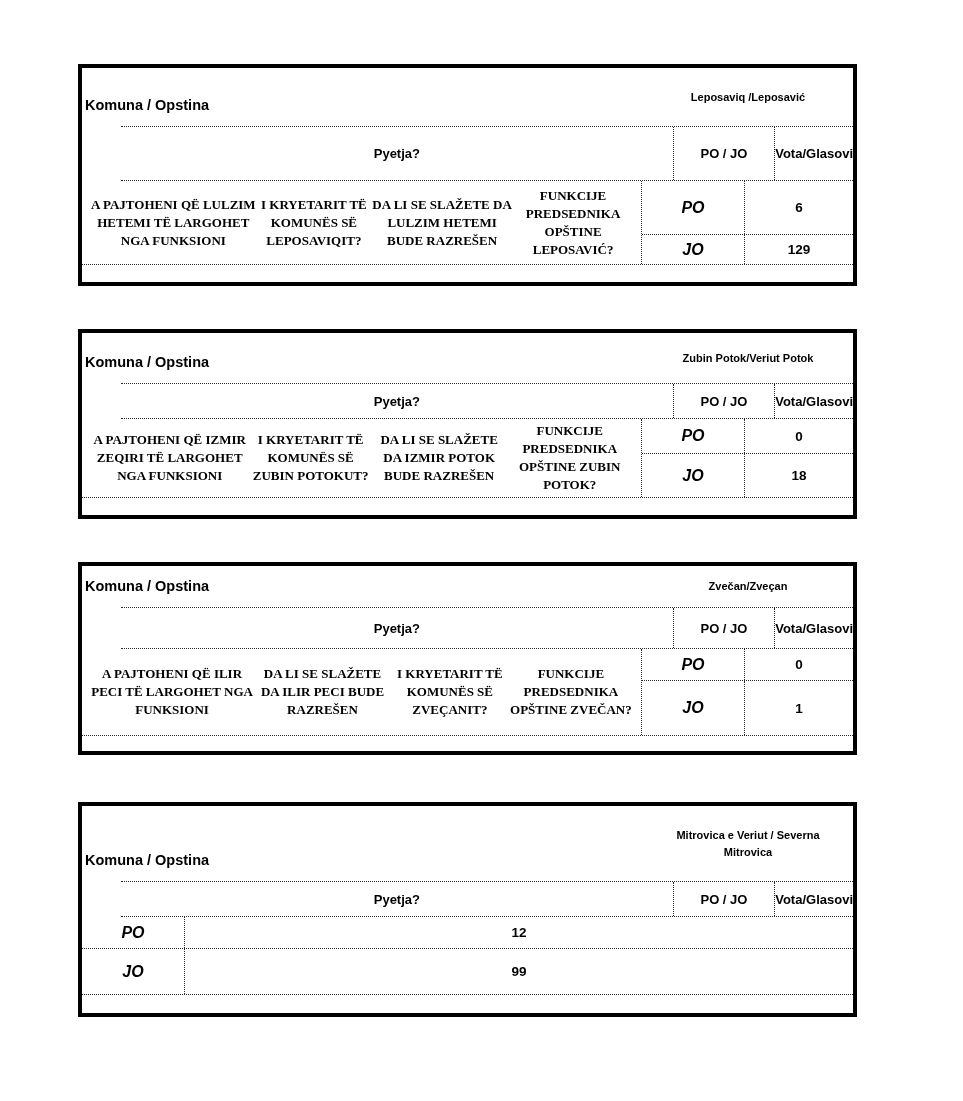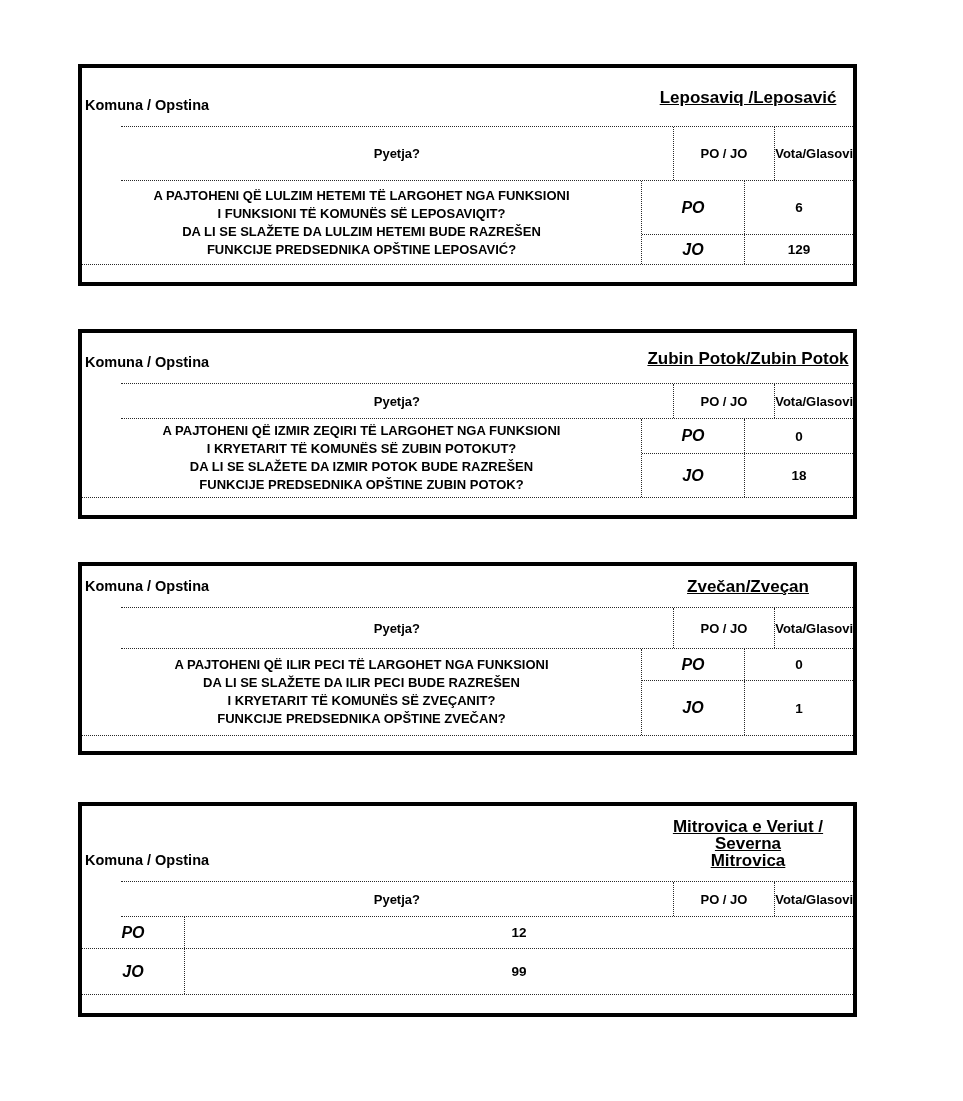--- a/index.html
+++ b/index.html
@@ -47,23 +47,22 @@
     font-size: 14.5px;
     line-height: 16px;
   }
   .cell-muni {
     flex: 1;
     display: flex;
     flex-direction: column;
     align-items: center;
     justify-content: center;
     text-align: center;
-    font-size: 17px;
+    font-size: 11px;
     line-height: 17px;
-    text-decoration: underline;
   }
 
   
   .row-colhead {
     height: var(--h-colhead);
     border-top: 1px dotted #2a2a2a;
     border-bottom: 1px dotted #2a2a2a;
     margin-left: 39px;
   }
   .hc {
@@ -75,28 +74,29 @@
   }
   .cell-q-head { width: 560px; border-right: 1px dotted #2a2a2a; }
   .cell-pojo-head { width: 102px; border-right: 1px dotted #2a2a2a; }
   .cell-vota-head { flex: 1; }
 
   
   .cell-question {
     width: 560px;
     border-right: 1px dotted #2a2a2a;
     display: flex;
-    flex-direction: column;
+    flex-direction: row;
     align-items: center;
     justify-content: center;
     text-align: center;
     font-size: 13px;
     line-height: 18px;
     padding: 0 8px;
     box-sizing: border-box;
+    font-family: Liberation Serif, serif;
   }
   .answers { flex: 1; display: flex; flex-direction: column; }
   .answer-row { display: flex; align-items: stretch; }
   .answer-row.po { height: var(--h-po); border-bottom: 1px dotted #2a2a2a; }
   .answer-row.jo { height: var(--h-jo); }
   .cell-anslabel {
     width: 102px;
     border-right: 1px dotted #2a2a2a;
     display: flex;
     align-items: center;
@@ -132,21 +132,21 @@
       </div>
     </div>
     <div class="row row-colhead">
       <div class="hc cell-q-head">Pyetja?</div>
       <div class="hc cell-pojo-head">PO / JO</div>
       <div class="hc cell-vota-head">Vota/Glasovi</div>
     </div>
     <div class="row row-data">
       <div class="cell-question">
         <div>A PAJTOHENI QË LULZIM HETEMI TË LARGOHET NGA FUNKSIONI</div>
-        <div>I FUNKSIONI TË KOMUNËS SË LEPOSAVIQIT?</div>
+        <div>I KRYETARIT TË KOMUNËS SË LEPOSAVIQIT?</div>
         <div>DA LI SE SLAŽETE DA LULZIM HETEMI BUDE RAZREŠEN</div>
         <div>FUNKCIJE PREDSEDNIKA OPŠTINE LEPOSAVIĆ?</div>
       </div>
       <div class="answers">
         <div class="answer-row po">
           <div class="cell-anslabel">PO</div>
           <div class="cell-votes">6</div>
         </div>
         <div class="answer-row jo">
           <div class="cell-anslabel">JO</div>
@@ -154,21 +154,21 @@
         </div>
       </div>
     </div>
     <div class="row-empty"></div>
   </div>
 
   <div class="vtable" id="t2">
     <div class="row row-header">
       <div class="cell-komuna">Komuna / Opstina</div>
       <div class="cell-muni">
-        <div>Zubin Potok/Zubin Potok</div>
+        <div>Zubin Potok/Veriut Potok</div>
         <div></div>
       </div>
     </div>
     <div class="row row-colhead">
       <div class="hc cell-q-head">Pyetja?</div>
       <div class="hc cell-pojo-head">PO / JO</div>
       <div class="hc cell-vota-head">Vota/Glasovi</div>
     </div>
     <div class="row row-data">
       <div class="cell-question">

